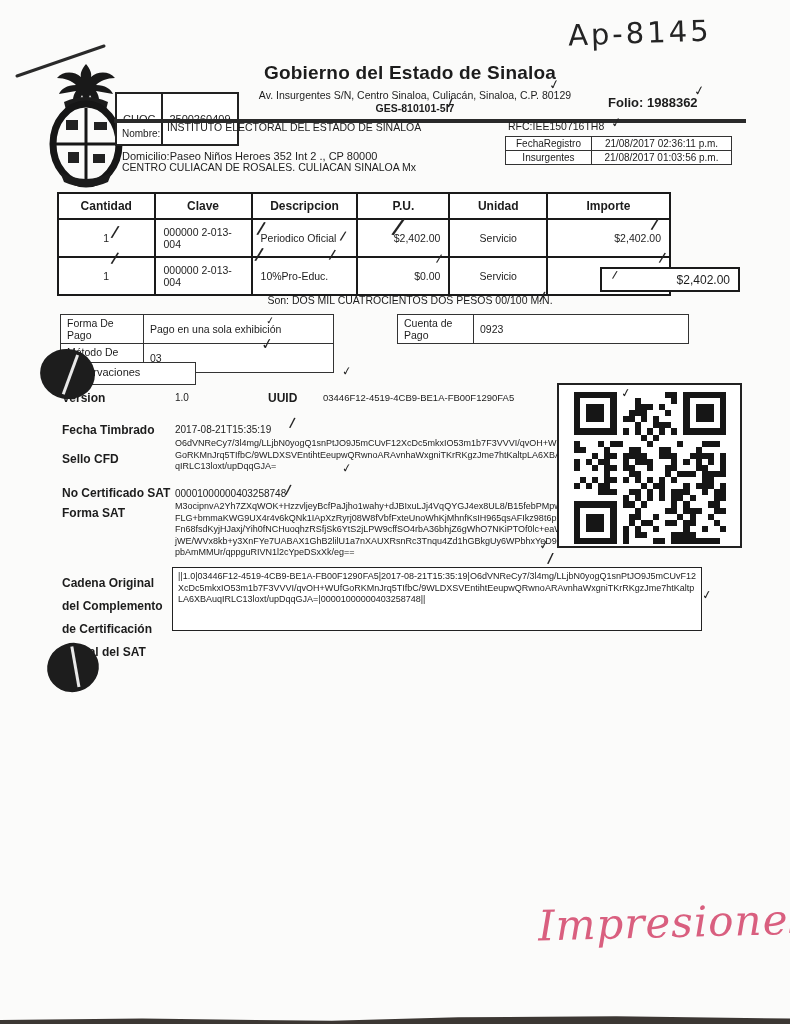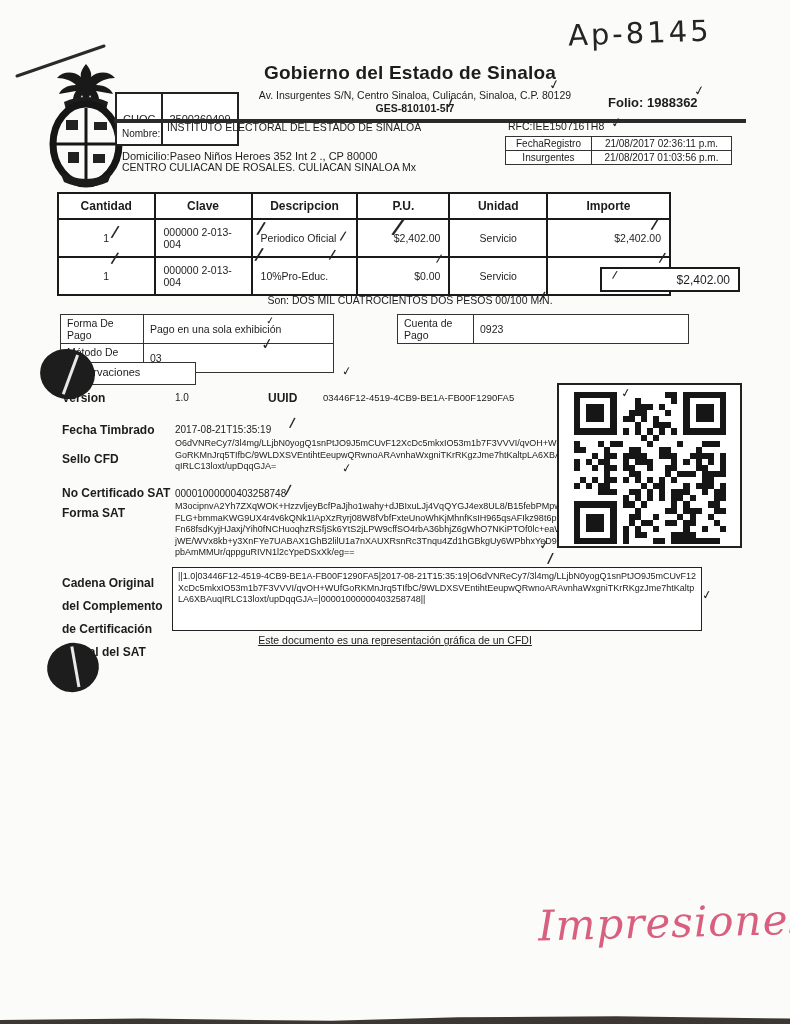--- a/index.html
+++ b/index.html
@@ -508,21 +508,20 @@
         <rect x="17" y="24" width="1" height="1" fill="#161616"></rect>
         <rect x="18" y="24" width="1" height="1" fill="#161616"></rect>
         <rect x="19" y="24" width="1" height="1" fill="#161616"></rect>
         <rect x="20" y="24" width="1" height="1" fill="#161616"></rect>
         <rect x="21" y="24" width="1" height="1" fill="#161616"></rect>
         <rect x="22" y="24" width="1" height="1" fill="#161616"></rect>
         <rect x="23" y="24" width="1" height="1" fill="#161616"></rect>
       </svg>
   </div>
 
-  <div class="abs footer-note">Este documento es una representación gráfica de un CFDI</div>
 
   <div class="abs hole hole1"></div>
   <div class="abs hole hole2"></div>
   <div class="abs hand-ap">Ap-8145</div>
   <div class="abs hand-impresiones">Impresiones</div>
   <div id="marks">
       <span class="mark" style="left: 549px; top: 78px; font-size: 13px; transform: rotate(-12deg); color: rgb(36, 36, 36);">✓</span>
       <span class="mark" style="left: 444px; top: 96px; font-size: 15px; transform: rotate(-15deg); color: rgb(36, 36, 36);">✓</span>
       <span class="mark" style="left: 694px; top: 84px; font-size: 13px; transform: rotate(-10deg); color: rgb(36, 36, 36);">✓</span>
       <span class="mark" style="left: 611px; top: 116px; font-size: 13px; transform: rotate(-12deg); color: rgb(36, 36, 36);">✓</span>

